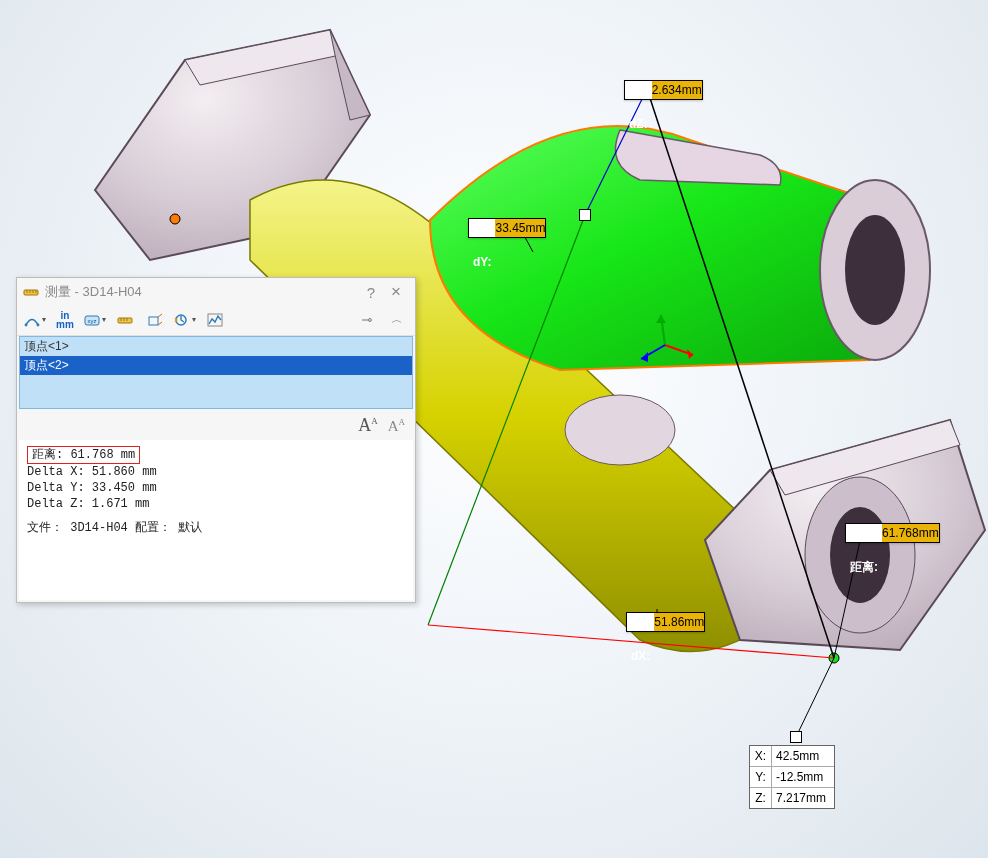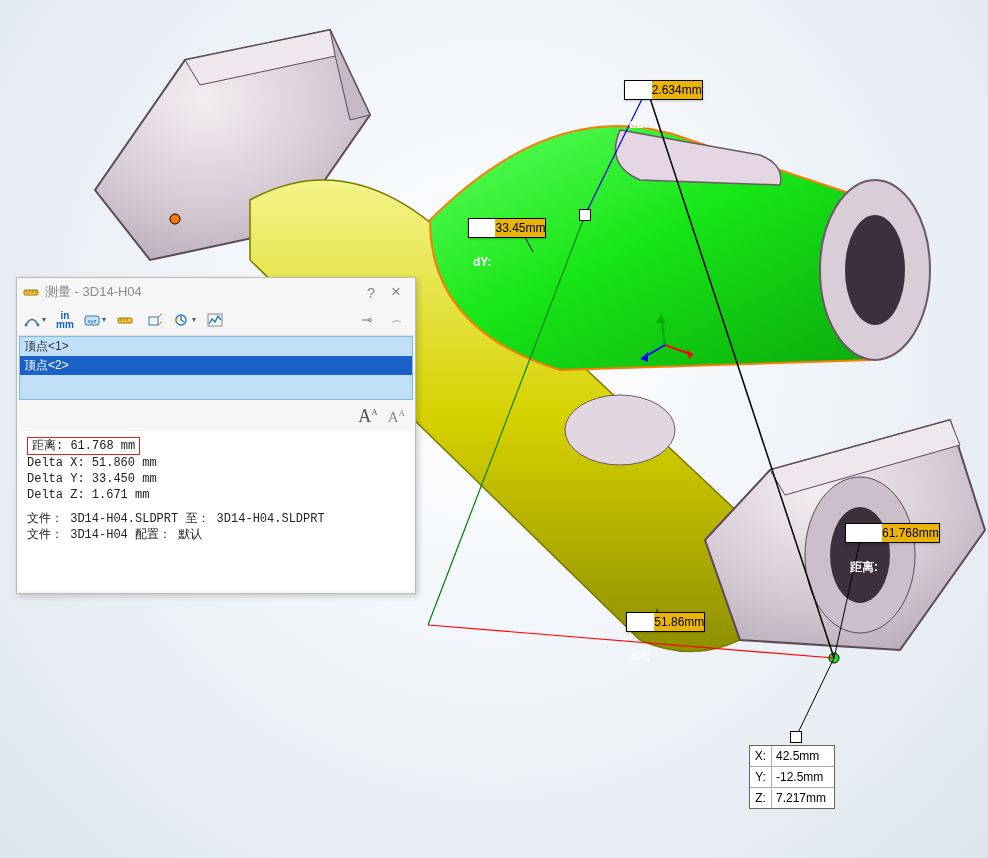--- a/index.html
+++ b/index.html
@@ -42,21 +42,21 @@
   .mp-titlebar .close { font-size:17px; }
 
   .mp-toolbar { display:flex; align-items:center; gap:2px; height:30px; padding:0 4px 2px 4px; border-bottom:1px solid #e0e0e0; }
   .mp-toolbar .btn { display:flex; align-items:center; justify-content:center; width:28px; height:24px; border:1px solid transparent; }
   .mp-toolbar .dd::after { content:"▾"; font-size:8px; color:#555; margin-left:2px; }
   .mp-toolbar .inmm { font-size:10px; line-height:9px; text-align:center; color:#1260c9; font-weight:bold; width:24px; }
   .mp-toolbar .spacer { flex:1; }
   .mp-toolbar .pin { color:#777; font-size:13px; }
   .mp-toolbar .caret { color:#777; font-size:11px; }
 
-  .mp-selection { background:#bfe0f7; border:1px solid #7fb9e0; margin:0 2px; height:64px; overflow:auto; }
+  .mp-selection { background:#bfe0f7; border:1px solid #7fb9e0; margin:0 2px; height:73px; overflow:auto; }
   .mp-selection .item { padding:1px 4px; font-size:12px; }
   .mp-selection .item.sel { background:#1a62c8; color:#fff; }
 
   .mp-fontrow { text-align:right; padding:6px 10px 0 0; color:#888; }
   .mp-fontrow .fA { font-size:15px; font-family:"Times New Roman",serif; }
   .mp-fontrow .fA.big { font-size:18px; color:#555; }
   .mp-fontrow .fA sup { font-size:9px; }
 
   .mp-results { background:#fff; margin:4px 2px 2px 2px; padding:6px 8px 10px 8px; min-height:160px; font-size:12px; line-height:16px; font-family: SimSun, "Courier New", monospace; color:#222; }
   .mp-results .hl { border:1px solid #d22; display:inline-block; padding:0 4px; }
@@ -277,20 +277,16 @@
       <span>Delta Y:</span>
       <span>33.450 mm</span>
     </div>
     <div>
       <span>Delta Z:</span>
       <span>1.671 mm</span>
     </div>
     <div style="height:8px"></div>
     <div>
       <span>文件：</span>
-      <span>3D14-H04.SLDPRT 至： 3D14-H04.SLDPRT</span>
-    </div>
-    <div>
-      <span>文件：</span>
       <span>3D14-H04 配置： 默认</span>
     </div>
   </div>
 </div>
 
 </body></html>

